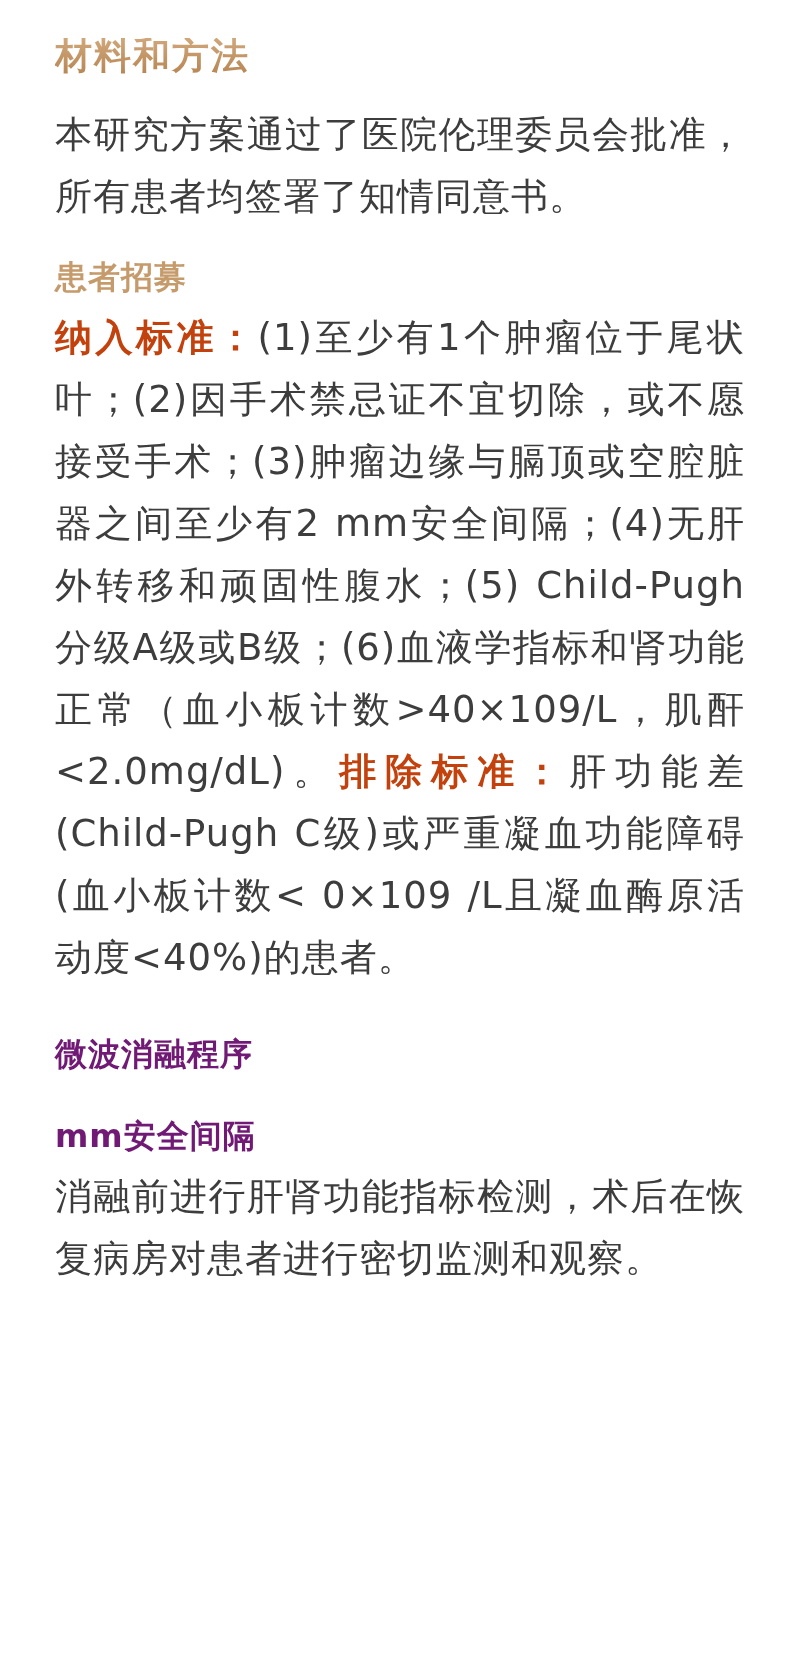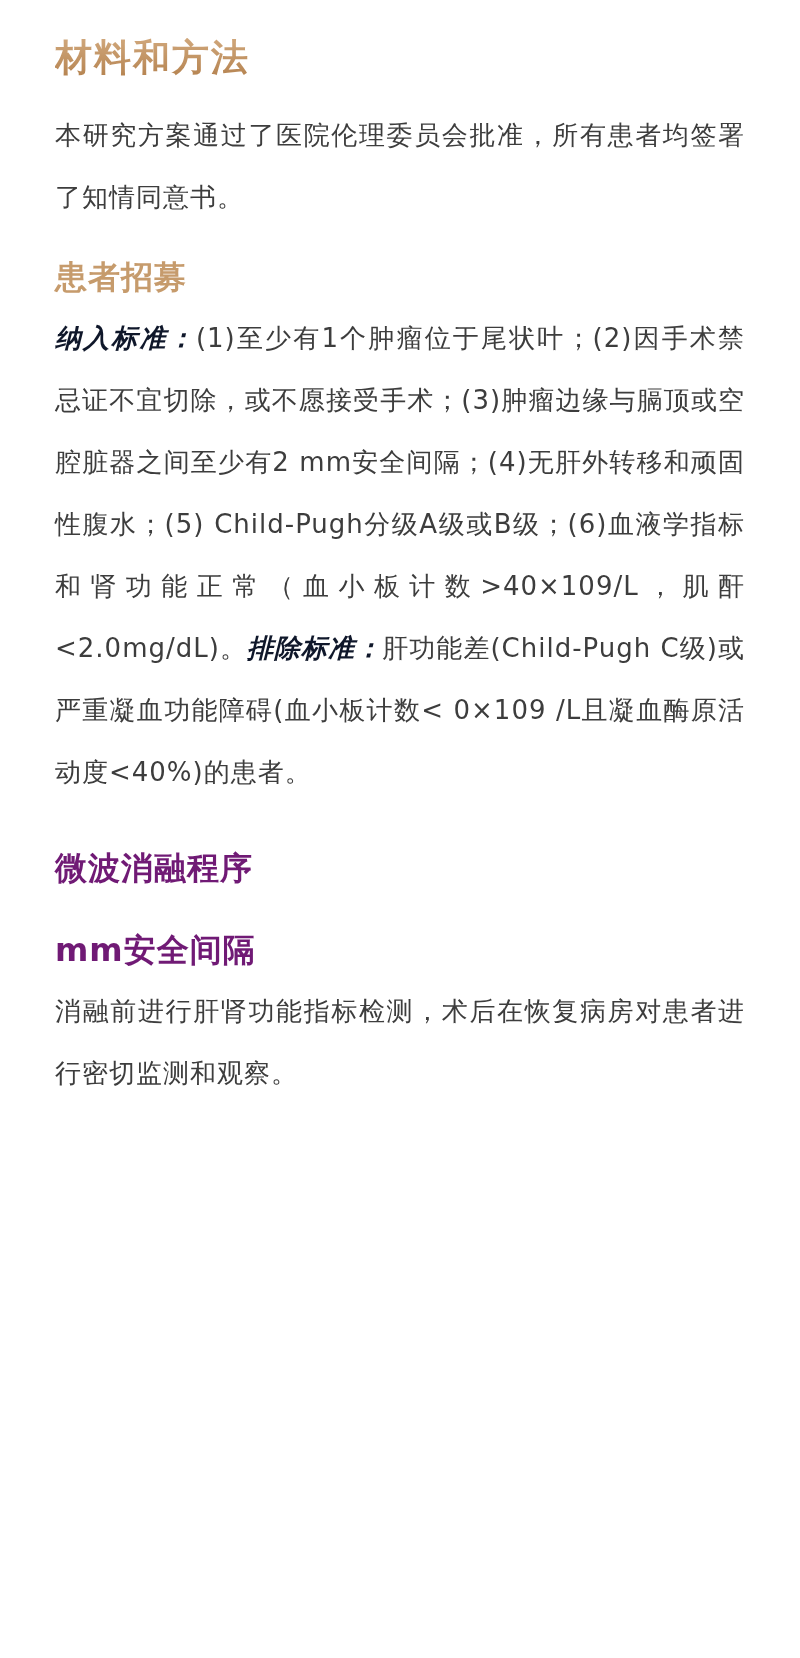--- a/index.html
+++ b/index.html
@@ -14,21 +14,21 @@
   .page {
     box-sizing: border-box;
     width: 800px;
     min-height: 1658px;
     background: #ffffff;
     padding: 0 55px 30px 55px;
     overflow: hidden;
   }
   .main-title {
     margin: 38px 0 0 0;
-    font-family: Liberation Sans, sans-serif;
+    font-family: Liberation Mono, monospace;
     font-weight: 700;
     font-size: 37px;
     line-height: 40px;
     letter-spacing: 2px;
     background: linear-gradient(180deg, #d0a77b 0%, #b58350 100%);
     -webkit-background-clip: text;
     background-clip: text;
     color: #bc8f5f;
     -webkit-text-fill-color: transparent;
   }
@@ -36,32 +36,31 @@
     margin: 48px 0 0 0;
     font-size: 32px;
     line-height: 34px;
     font-weight: 700;
     letter-spacing: 1px;
   }
   .subhead.gold { color: #c69b6c; margin-top: 32px; }
   .subhead.dark { color: #701a75; }
   .body-para {
     margin: 13px 0 0 0;
-    font-size: 26px;
+    font-size: 37px;
     line-height: 62px;
     color: #3d3d3d;
     letter-spacing: 1px;
     text-align: justify;
     text-justify: inter-ideograph;
   }
   .body-para.intro { margin-top: 26px; }
   .body-para strong {
     font-weight: 700;
-    color: #0f172a;
-    font-style: italic;
+    color: #c2410c;
   }
 </style>
 </head>
 <body>
 
 <div class="page">
 
   <h1 class="main-title">材料和方法</h1>
 
   <p class="body-para intro">本研究方案通过了医院伦理委员会批准，所有患者均签署了知情同意书。</p>

